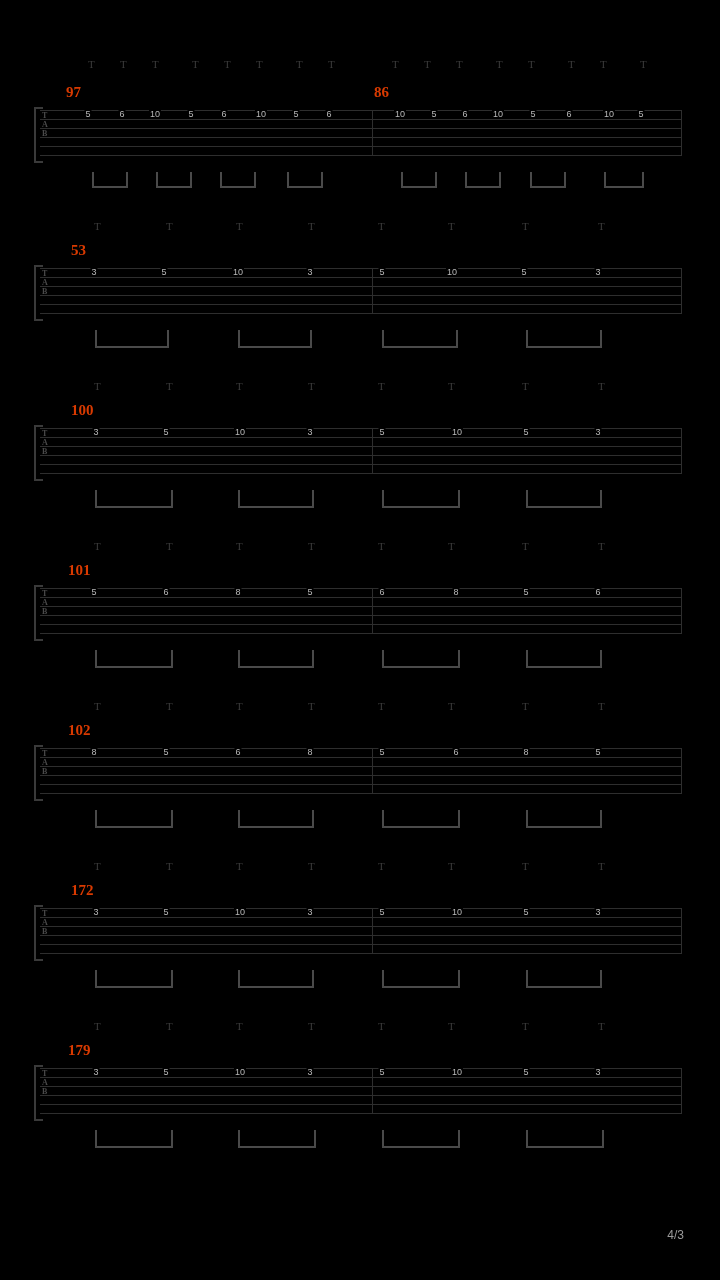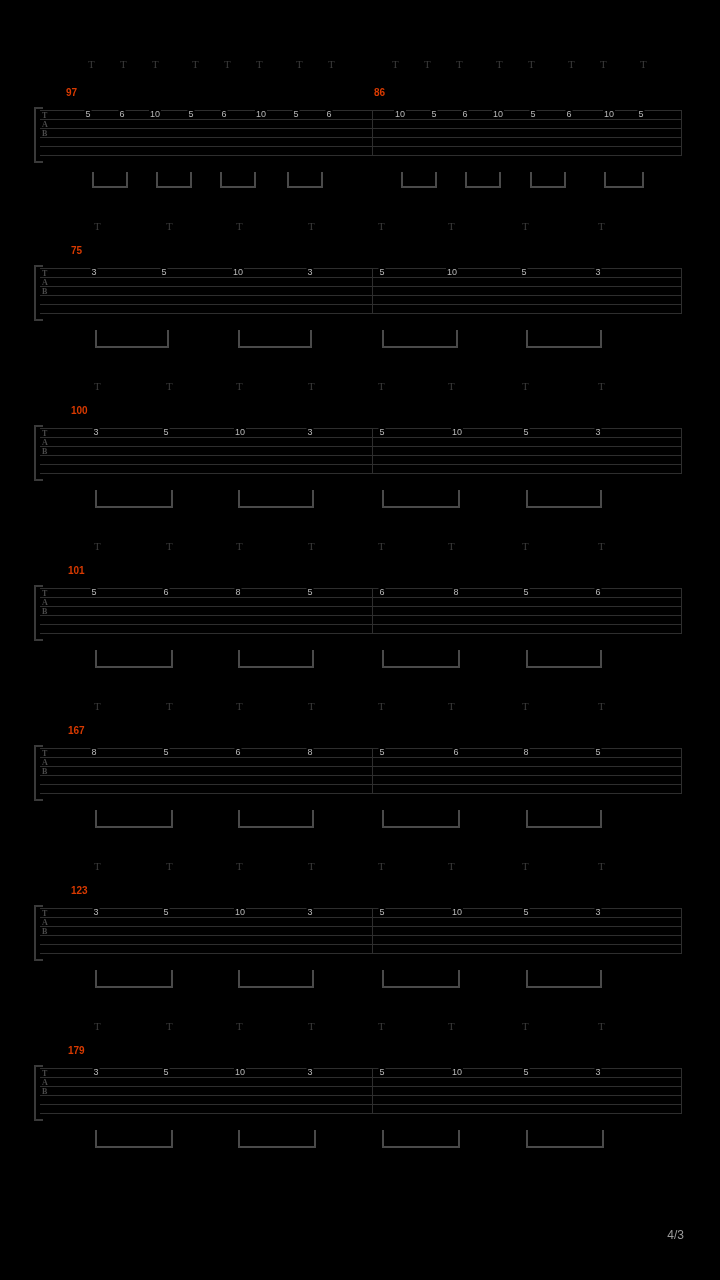--- a/index.html
+++ b/index.html
@@ -25,23 +25,23 @@
     color: #3b3b3b;
     font-size: 11px;
     font-family: "Liberation Serif", serif;
     line-height: 16px;
   }
 
   
   .measure-num {
     position: absolute;
     color: #d93a00;
-    font-size: 10px;
+    font-size: 15px;
     font-weight: bold;
-    font-family: Liberation Sans, sans-serif;
+    font-family: Liberation Serif, serif;
     line-height: 11px;
   }
 
   
   .staff {
     position: absolute;
     left: 40px;
     width: 642px;
     height: 46px;
   }
@@ -183,21 +183,21 @@
     <div class="beam" style="left: 530px; top: 172px; width: 32px; height: 14px;"></div>
     <div class="beam" style="left: 604px; top: 172px; width: 36px; height: 14px;"></div>
     <div class="mark" style="left: 94px; top: 218px;">T</div>
     <div class="mark" style="left: 166px; top: 218px;">T</div>
     <div class="mark" style="left: 236px; top: 218px;">T</div>
     <div class="mark" style="left: 308px; top: 218px;">T</div>
     <div class="mark" style="left: 378px; top: 218px;">T</div>
     <div class="mark" style="left: 448px; top: 218px;">T</div>
     <div class="mark" style="left: 522px; top: 218px;">T</div>
     <div class="mark" style="left: 598px; top: 218px;">T</div>
-    <div class="measure-num" style="left: 71px; top: 245px;">75</div>
+    <div class="measure-num" style="left: 71px; top: 245px;">53</div>
     <div class="brace" style="top: 265px; height: 52px;"></div>
     <div class="staff" style="top: 268px;">
       <div class="line l0"></div>
       <div class="line l1"></div>
       <div class="line l2"></div>
       <div class="line l3"></div>
       <div class="line l4"></div>
       <div class="line l5"></div>
     </div>
     <div class="tabword" style="top: 269px;">
@@ -294,21 +294,21 @@
     <div class="beam" style="left: 382px; top: 650px; width: 74px; height: 16px;"></div>
     <div class="beam" style="left: 526px; top: 650px; width: 72px; height: 16px;"></div>
     <div class="mark" style="left: 94px; top: 698px;">T</div>
     <div class="mark" style="left: 166px; top: 698px;">T</div>
     <div class="mark" style="left: 236px; top: 698px;">T</div>
     <div class="mark" style="left: 308px; top: 698px;">T</div>
     <div class="mark" style="left: 378px; top: 698px;">T</div>
     <div class="mark" style="left: 448px; top: 698px;">T</div>
     <div class="mark" style="left: 522px; top: 698px;">T</div>
     <div class="mark" style="left: 598px; top: 698px;">T</div>
-    <div class="measure-num" style="left: 68px; top: 725px;">167</div>
+    <div class="measure-num" style="left: 68px; top: 725px;">102</div>
     <div class="brace" style="top: 745px; height: 52px;"></div>
     <div class="staff" style="top: 748px;">
       <div class="line l0"></div>
       <div class="line l1"></div>
       <div class="line l2"></div>
       <div class="line l3"></div>
       <div class="line l4"></div>
       <div class="line l5"></div>
     </div>
     <div class="tabword" style="top: 749px;">
@@ -331,21 +331,21 @@
     <div class="beam" style="left: 382px; top: 810px; width: 74px; height: 16px;"></div>
     <div class="beam" style="left: 526px; top: 810px; width: 72px; height: 16px;"></div>
     <div class="mark" style="left: 94px; top: 858px;">T</div>
     <div class="mark" style="left: 166px; top: 858px;">T</div>
     <div class="mark" style="left: 236px; top: 858px;">T</div>
     <div class="mark" style="left: 308px; top: 858px;">T</div>
     <div class="mark" style="left: 378px; top: 858px;">T</div>
     <div class="mark" style="left: 448px; top: 858px;">T</div>
     <div class="mark" style="left: 522px; top: 858px;">T</div>
     <div class="mark" style="left: 598px; top: 858px;">T</div>
-    <div class="measure-num" style="left: 71px; top: 885px;">123</div>
+    <div class="measure-num" style="left: 71px; top: 885px;">172</div>
     <div class="brace" style="top: 905px; height: 52px;"></div>
     <div class="staff" style="top: 908px;">
       <div class="line l0"></div>
       <div class="line l1"></div>
       <div class="line l2"></div>
       <div class="line l3"></div>
       <div class="line l4"></div>
       <div class="line l5"></div>
     </div>
     <div class="tabword" style="top: 909px;">

